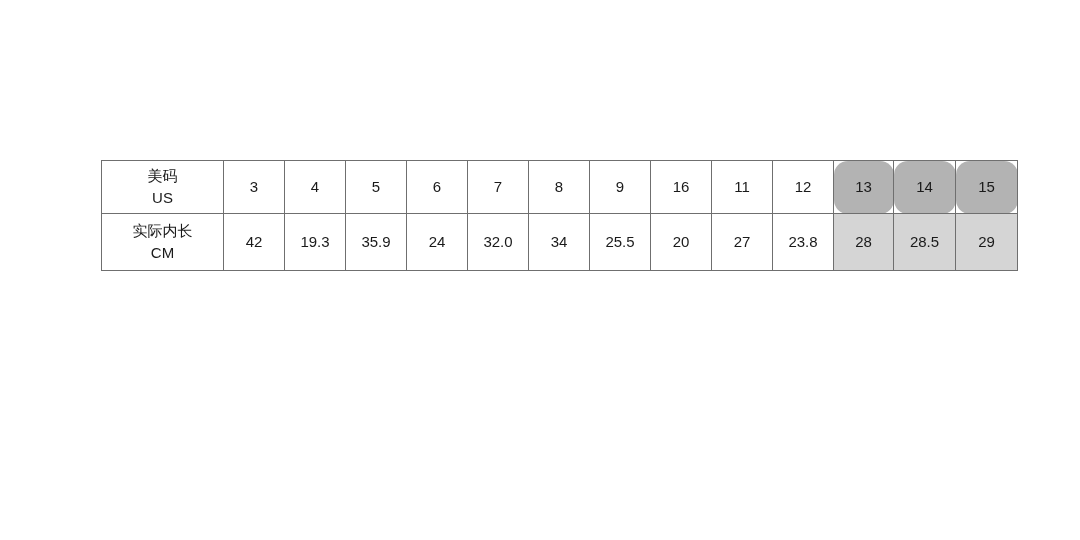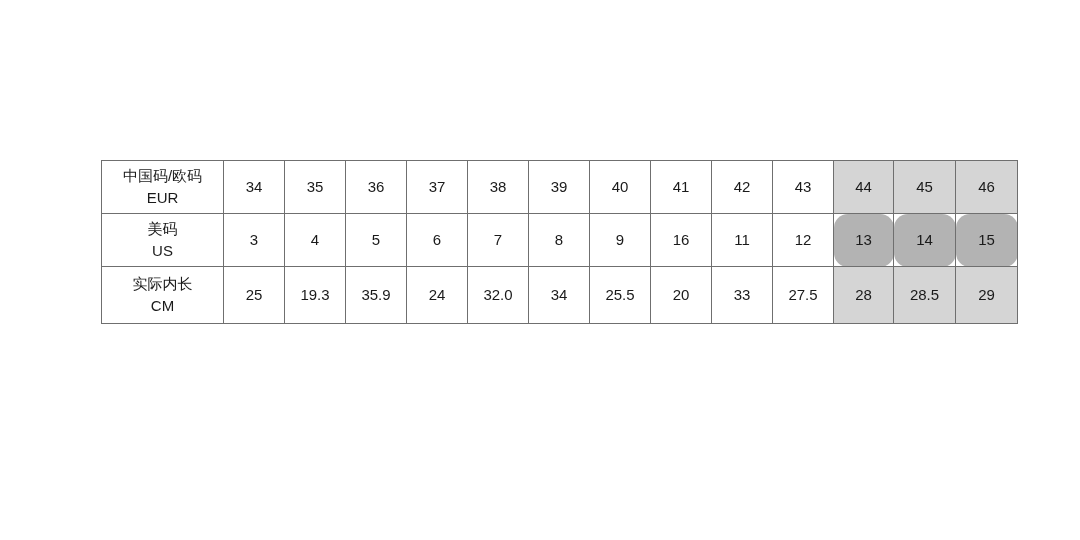--- a/index.html
+++ b/index.html
@@ -85,39 +85,20 @@
         <col style="width:61px">
         <col style="width:61px">
         <col style="width:61px">
         <col style="width:61px">
         <col style="width:60px">
         <col style="width:62px">
         <col style="width:62px">
       </colgroup>
       <tbody>
 
-        <tr class="row-eur">
-          <td class="label-cell">
-            <span class="two-line">中国码/欧码</span>
-            <span class="two-line">EUR</span>
-          </td>
-          <td class="shade-plain">34</td>
-          <td class="shade-plain">35</td>
-          <td class="shade-plain">36</td>
-          <td class="shade-plain">37</td>
-          <td class="shade-plain">38</td>
-          <td class="shade-plain">39</td>
-          <td class="shade-plain">40</td>
-          <td class="shade-plain">41</td>
-          <td class="shade-plain">42</td>
-          <td class="shade-plain">43</td>
-          <td class="shade-light">44</td>
-          <td class="shade-light">45</td>
-          <td class="shade-light">46</td>
-        </tr>
 
         <tr class="row-us">
           <td class="label-cell">
             <span class="two-line">美码</span>
             <span class="two-line">US</span>
           </td>
           <td class="shade-plain">3</td>
           <td class="shade-plain">4</td>
           <td class="shade-plain">5</td>
           <td class="shade-plain">6</td>
@@ -130,30 +111,30 @@
           <td class="shade-mid">13</td>
           <td class="shade-mid">14</td>
           <td class="shade-mid">15</td>
         </tr>
 
         <tr class="row-cm">
           <td class="label-cell">
             <span class="two-line">实际内长</span>
             <span class="two-line">CM</span>
           </td>
-          <td class="shade-plain">25</td>
+          <td class="shade-plain">42</td>
           <td class="shade-plain">19.3</td>
           <td class="shade-plain">35.9</td>
           <td class="shade-plain">24</td>
           <td class="shade-plain">32.0</td>
           <td class="shade-plain">34</td>
           <td class="shade-plain">25.5</td>
           <td class="shade-plain">20</td>
-          <td class="shade-plain">33</td>
-          <td class="shade-plain">27.5</td>
+          <td class="shade-plain">27</td>
+          <td class="shade-plain">23.8</td>
           <td class="shade-light">28</td>
           <td class="shade-light">28.5</td>
           <td class="shade-light">29</td>
         </tr>
       </tbody>
     </table>
   </div>
 </div>
 
 </body></html>

